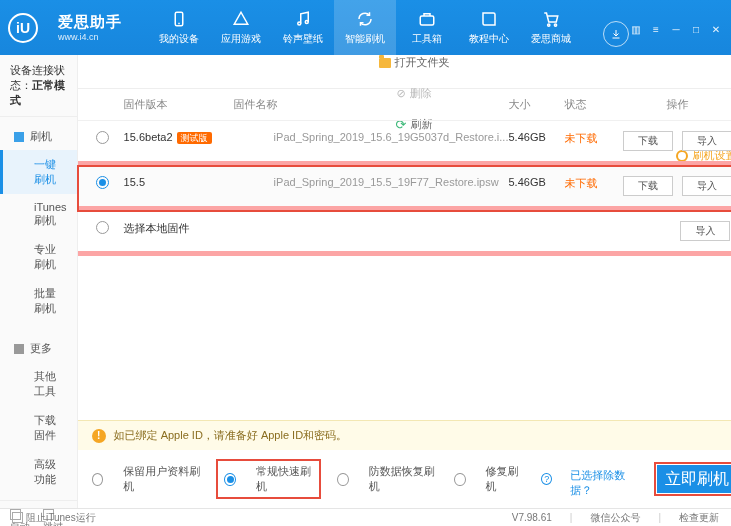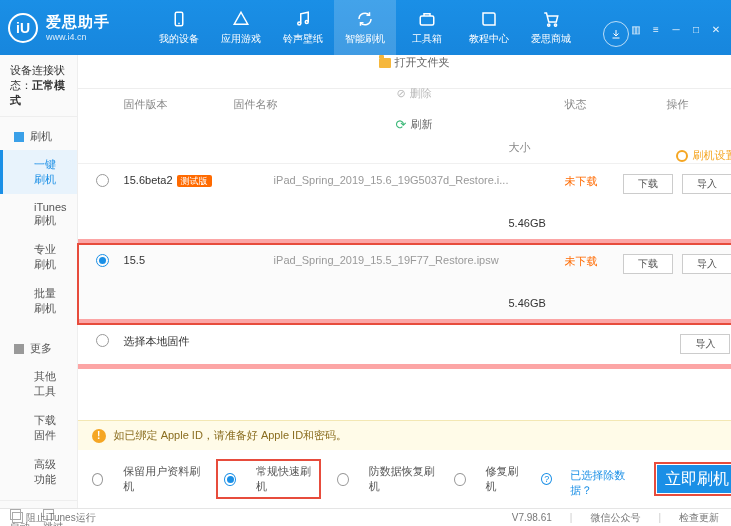--- a/index.html
+++ b/index.html
@@ -1,18 +1,18 @@
 <!DOCTYPE html>
 <html><head>
 <meta charset="utf-8">
 <style>
 * { margin: 0; padding: 0; box-sizing: border-box; font-family: "Microsoft YaHei", Arial, sans-serif; }
 body { width: 731px; height: 526px; background: #fff; font-size: 11px; color: #333; overflow: hidden; }
 .titlebar { height: 55px; background: linear-gradient(#1a8fe6, #1786dd); display: flex; align-items: center; padding: 0 8px; color: #fff; }
-.logo { display: flex; align-items: center; gap: 8px; width: 140px; }
+.logo { display: flex; align-items: center; gap: 20px; width: 140px; }
 .logo-circle { width: 30px; height: 30px; border: 2px solid #fff; border-radius: 50%; display: flex; align-items: center; justify-content: center; font-weight: bold; font-size: 14px; }
 .logo-text { font-size: 15px; font-weight: bold; letter-spacing: 1px; }
 .logo-sub { font-size: 9px; opacity: .85; }
 .nav { display: flex; flex: 1; height: 100%; }
 .nav-item { width: 62px; display: flex; flex-direction: column; align-items: center; justify-content: center; gap: 4px; font-size: 10px; cursor: pointer; }
 .nav-item.active { background: rgba(255,255,255,.18); }
 .nav-icon { width: 18px; height: 18px; }
 .win-ctrl { display: flex; gap: 6px; align-items: flex-start; padding-top: 4px; }
 .win-btn { width: 14px; height: 12px; display: flex; align-items: center; justify-content: center; font-size: 10px; cursor: pointer; opacity: .9; }
 .down-circle { width: 26px; height: 26px; border: 1.5px solid rgba(255,255,255,.7); border-radius: 50%; display: flex; align-items: center; justify-content: center; margin-left: 8px; margin-top: 12px; }
@@ -35,21 +35,21 @@
 .tb-item { display: flex; align-items: center; gap: 4px; color: #666; cursor: pointer; }
 .tb-item.disabled { color: #bbb; }
 .tb-folder { width: 12px; height: 10px; background: #f6b73c; border-radius: 1px; position: relative; }
 .tb-folder::before { content: ""; position: absolute; top: -3px; left: 0; width: 5px; height: 3px; background: #f6b73c; border-radius: 1px 1px 0 0; }
 .tb-refresh { color: #3cb878; font-size: 13px; }
 .tb-right { margin-left: auto; display: flex; align-items: center; gap: 4px; color: #f5a623; }
 .gear { width: 12px; height: 12px; border: 2px solid #f5a623; border-radius: 50%; }
 .thead { display: flex; padding: 8px 14px 8px 46px; font-size: 11px; color: #888; border-bottom: 1px solid #f0f0f0; }
 .col-ver { width: 110px; }
 .col-name { flex: 1; }
-.col-size { width: 56px; margin-top: 43px; }
+.col-size { width: 56px; }
 .col-stat { width: 54px; }
 .col-ops { width: 118px; text-align: center; }
 .row { display: flex; padding: 10px 14px 10px 18px; border-bottom: 5px solid #fca5a5; font-size: 11px; }
 .row.selected { outline: 2px solid #e74c3c; outline-offset: -1px; background: #fbfbfb; }
 .radio { width: 13px; height: 13px; border: 1.5px solid #999; border-radius: 50%; margin-right: 15px; display: flex; align-items: center; justify-content: center; }
 .radio.on { border-color: #1a8fe6; }
 .radio.on::after { content: ""; width: 7px; height: 7px; background: #1a8fe6; border-radius: 50%; }
 .beta-tag { background: #ff6a00; color: #fff; font-size: 9px; padding: 1px 4px; border-radius: 2px; margin-left: 4px; }
 .fname { color: #999; margin-left: 40px; }
 .stat-dl { color: #ff6a00; }

